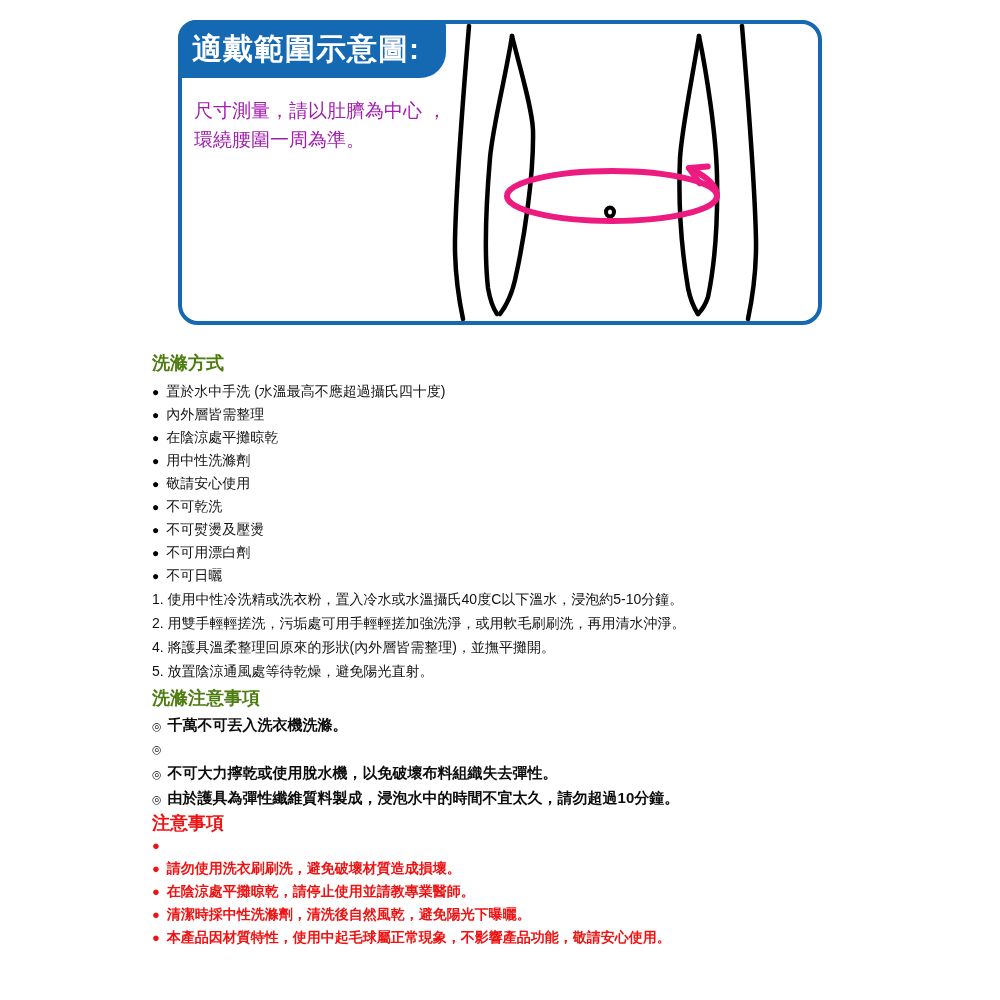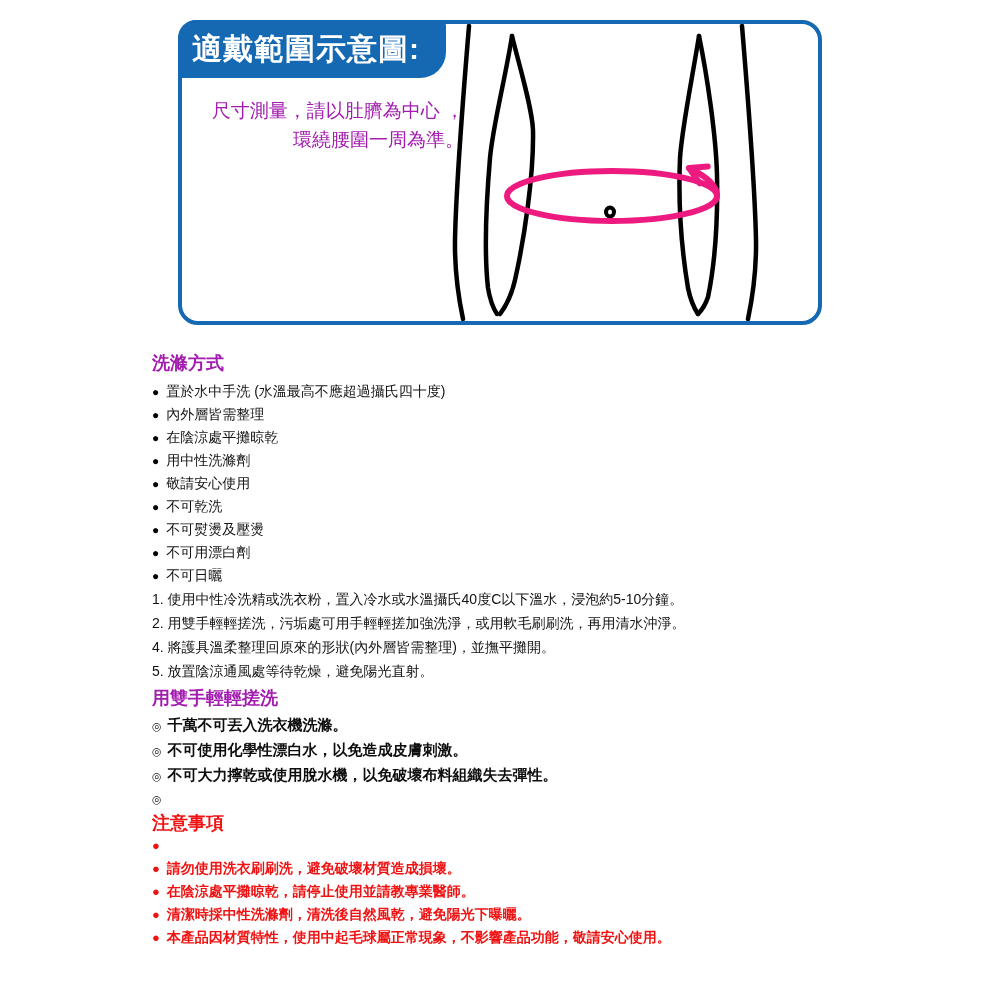--- a/index.html
+++ b/index.html
@@ -4,39 +4,39 @@
 <style>
   html,body{margin:0;padding:0;}
   body{
     width:1000px;height:1000px;background:#ffffff;
     font-family:"Liberation Sans","DejaVu Sans",sans-serif;
     color:#1a1a1a;position:relative;overflow:hidden;
   }
   
   .diagram-box{
     position:absolute;left:178px;top:20px;width:636px;height:297px;
-    border:4px solid #1568b2;border-radius:20px;background:#fff;text-align:right;
+    border:4px solid #1568b2;border-radius:20px;background:#fff;
   }
   .diagram-badge{
     position:absolute;left:-4px;top:-4px;height:58px;width:268px;
     background:#1568b2;border-radius:18px 6px 26px 0;
     display:flex;align-items:center;padding-left:14px;box-sizing:border-box;
   }
   .diagram-badge .t{
     color:#ffffff;font-weight:bold;font-size:30px;letter-spacing:1px;white-space:nowrap;
   }
   .diagram-desc{
     position:absolute;left:12px;top:72px;width:270px;
     font-size:19px;line-height:29px;color:#a21caf;font-weight:500;
   }
   .figure-svg{position:absolute;right:0;top:0;}
   
   .content{position:absolute;left:152px;top:350px;width:740px;}
   h2{font-size:18px;line-height:26px;margin:0;font-weight:bold;}
-  h2.blue{color:#a21caf;}
+  h2.blue{color:#4d7c0f;}
   h2.red{color:#f01212;line-height:24px;}
   ul,ol{list-style:none;margin:0;padding:0;}
   li{display:flex;align-items:baseline;}
   .sec1 li{line-height:22px;font-size:14px;color:#111;}
   .sec1 .b{font-size:12px;margin-right:7px;color:#000;}
   .sec2 li{line-height:24px;font-size:14px;color:#111;}
   .sec3 li{line-height:23px;font-size:15px;font-weight:bold;color:#0d0d0d;}
   .sec3 .b{font-size:11px;margin-right:6px;font-weight:bold;}
   .sec4 li{line-height:22px;font-size:14px;font-weight:bold;color:#f01212;}
   .sec4 .b{font-size:13px;margin-right:7px;color:#f01212;}
@@ -128,36 +128,36 @@
         <span>2. 用雙手輕輕搓洗，污垢處可用手輕輕搓加強洗淨，或用軟毛刷刷洗，再用清水沖淨。</span>
       </li>
     <li>
         <span>4. 將護具溫柔整理回原來的形狀(內外層皆需整理)，並撫平攤開。</span>
       </li>
     <li>
         <span>5. 放置陰涼通風處等待乾燥，避免陽光直射。</span>
       </li>
   </ol>
 
-  <h2 class="blue mt2 mb2">用雙手輕輕搓洗</h2>
+  <h2 class="blue mt2 mb2">洗滌注意事項</h2>
   <ul class="sec3">
     <li>
         <span class="b">◎</span>
         <span>千萬不可丟入洗衣機洗滌。</span>
       </li>
     <li>
         <span class="b">◎</span>
-        <span>不可使用化學性漂白水，以免造成皮膚刺激。</span>
       </li>
     <li>
         <span class="b">◎</span>
         <span>不可大力擰乾或使用脫水機，以免破壞布料組織失去彈性。</span>
       </li>
     <li>
         <span class="b">◎</span>
+        <span>由於護具為彈性纖維質料製成，浸泡水中的時間不宜太久，請勿超過10分鐘。</span>
       </li>
   </ul>
 
   <h2 class="red">注意事項</h2>
   <ul class="sec4">
     <li>
         <span class="b">●</span>
       </li>
     <li>
         <span class="b">●</span>

